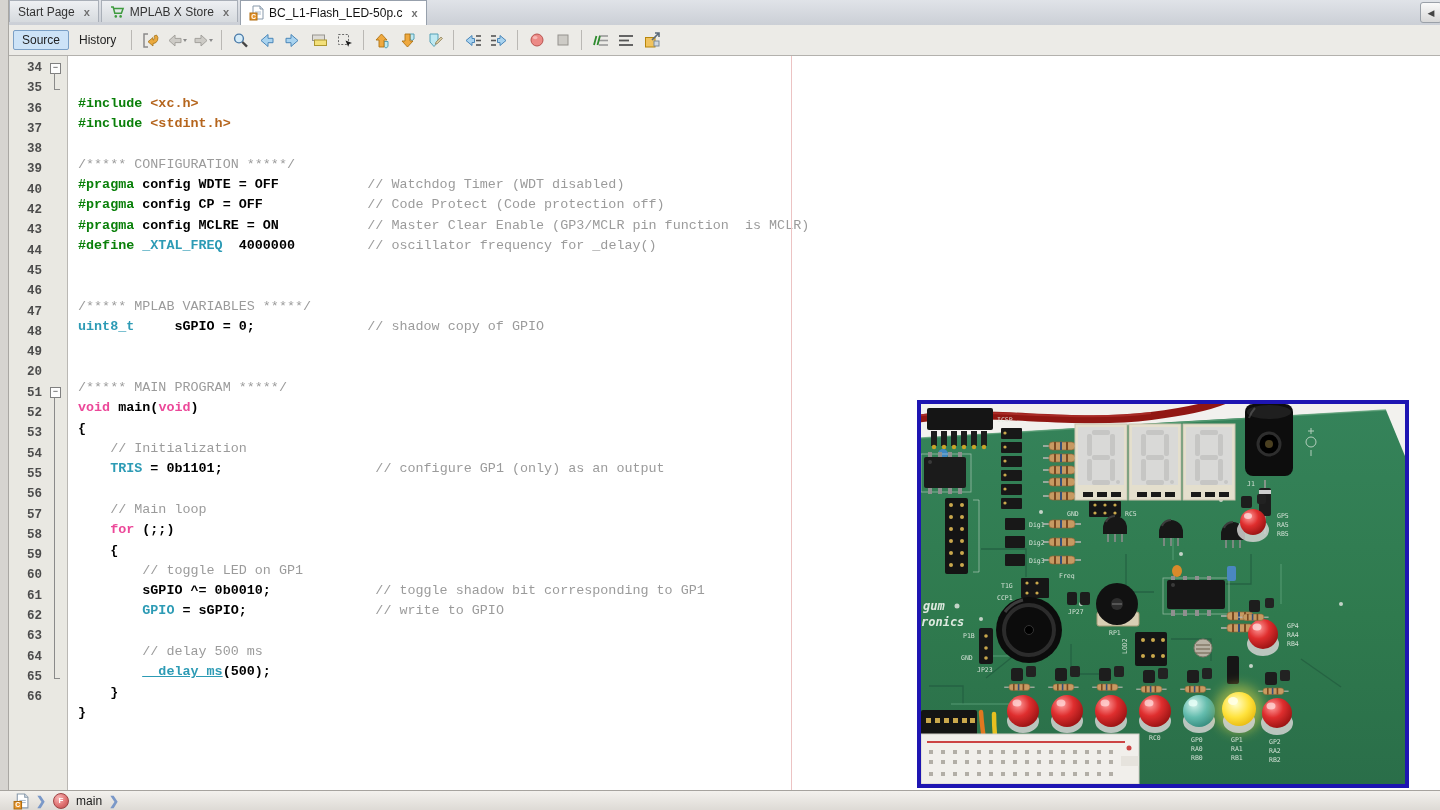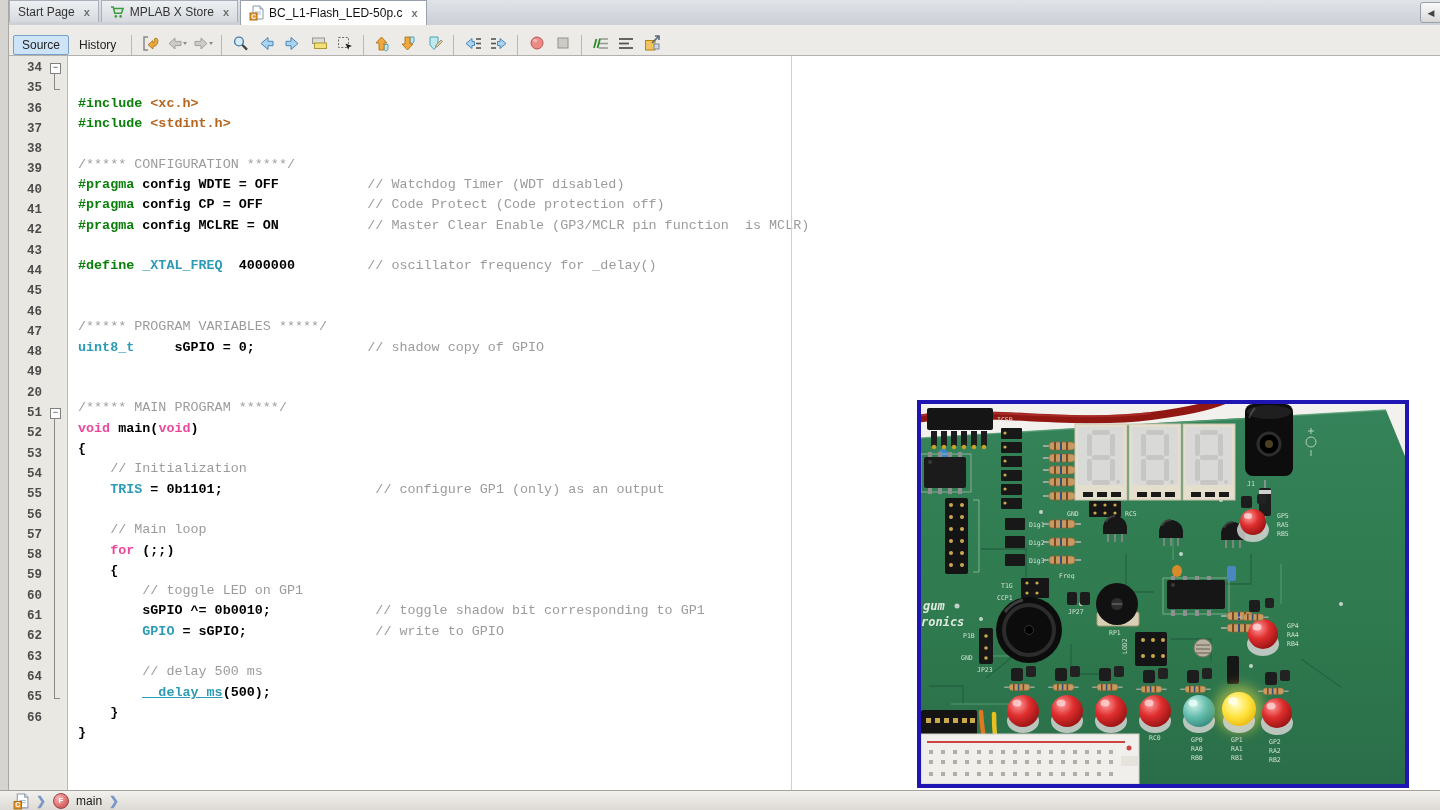--- a/index.html
+++ b/index.html
@@ -19,21 +19,21 @@
        margin-right:2px;white-space:nowrap;}
   .tab.active{background:#fff;height:24px;border-color:#97a0ac;font-weight:400;color:#111;}
   .tab .ticon{margin-right:5px;display:flex;}
   .tclose{color:#6f6f6f;font-size:11px;margin-left:9px;font-weight:700;cursor:default;}
   #tabscroll{position:absolute;right:-2px;top:2px;width:20px;height:19px;border:1px solid #9aa0a8;
              border-radius:3px;background:linear-gradient(#fafafa,#d8d8d8);display:flex;
              align-items:center;justify-content:center;font-size:9px;color:#444;z-index:7;}
 
   
   #toolbar{position:absolute;left:9px;right:0;top:25px;height:30px;background:#ecebe7;
-           border-bottom:1px solid #b3b1ad;display:flex;align-items:flex-end;padding-left:4px;
+           border-bottom:1px solid #b3b1ad;display:flex;align-items:center;padding-left:4px;
            gap:1px;z-index:6;}
   .tbtn{font-size:12px;padding:3px 9px;border-radius:2px;color:#222;}
   .tbtn.sel{background:#cde3f7;border:1px solid #7ba0c6;padding:2px 8px;}
   .sep{width:1px;height:20px;background:#bab8b4;margin:0 5px;flex:none;}
   .ibtn{width:25px;height:24px;display:flex;align-items:center;justify-content:center;border-radius:2px;}
   .ibtn svg{display:block;}
 
   
   #editor{position:absolute;left:9px;right:0;top:56px;height:734px;background:#fff;overflow:hidden;z-index:1;}
   #gutterbg{position:absolute;left:0;top:0;width:58px;height:100%;background:#e9e8e2;
@@ -296,52 +296,45 @@
       </div>
       <div class="crow">
         <div class="gut">
           <span class="lnum">40</span>
           <span class="fold"></span>
         </div>
         <div class="cline"><span class="s-dir">#pragma</span><span class="s-pln"> config MCLRE = ON           </span><span class="s-cmt">// Master Clear Enable (GP3/MCLR pin function  is MCLR)</span></div>
       </div>
       <div class="crow">
         <div class="gut">
-          <span class="lnum">41</span>
+          <span class="lnum">42</span>
+          <span class="fold"></span>
+        </div>
+        <div class="cline"><span class="s-dir">#define</span><span class="s-pln"> </span><span class="s-typ">_XTAL_FREQ</span><span class="s-pln">  4000000         </span><span class="s-cmt">// oscillator frequency for _delay()</span></div>
+      </div>
+      <div class="crow">
+        <div class="gut">
+          <span class="lnum">43</span>
           <span class="fold"></span>
         </div>
         <div class="cline"></div>
       </div>
       <div class="crow">
         <div class="gut">
-          <span class="lnum">42</span>
-          <span class="fold"></span>
-        </div>
-        <div class="cline"><span class="s-dir">#define</span><span class="s-pln"> </span><span class="s-typ">_XTAL_FREQ</span><span class="s-pln">  4000000         </span><span class="s-cmt">// oscillator frequency for _delay()</span></div>
-      </div>
-      <div class="crow">
-        <div class="gut">
-          <span class="lnum">43</span>
+          <span class="lnum">44</span>
           <span class="fold"></span>
         </div>
         <div class="cline"></div>
       </div>
       <div class="crow">
         <div class="gut">
-          <span class="lnum">44</span>
-          <span class="fold"></span>
-        </div>
-        <div class="cline"></div>
-      </div>
-      <div class="crow">
-        <div class="gut">
           <span class="lnum">45</span>
           <span class="fold"></span>
         </div>
-        <div class="cline"><span class="s-cmt">/***** PROGRAM VARIABLES *****/</span></div>
+        <div class="cline"><span class="s-cmt">/***** MPLAB VARIABLES *****/</span></div>
       </div>
       <div class="crow">
         <div class="gut">
           <span class="lnum">46</span>
           <span class="fold"></span>
         </div>
         <div class="cline"><span class="s-typ">uint8_t</span><span class="s-pln">     sGPIO = 0;              </span><span class="s-cmt">// shadow copy of GPIO</span></div>
       </div>
       <div class="crow">
         <div class="gut">

